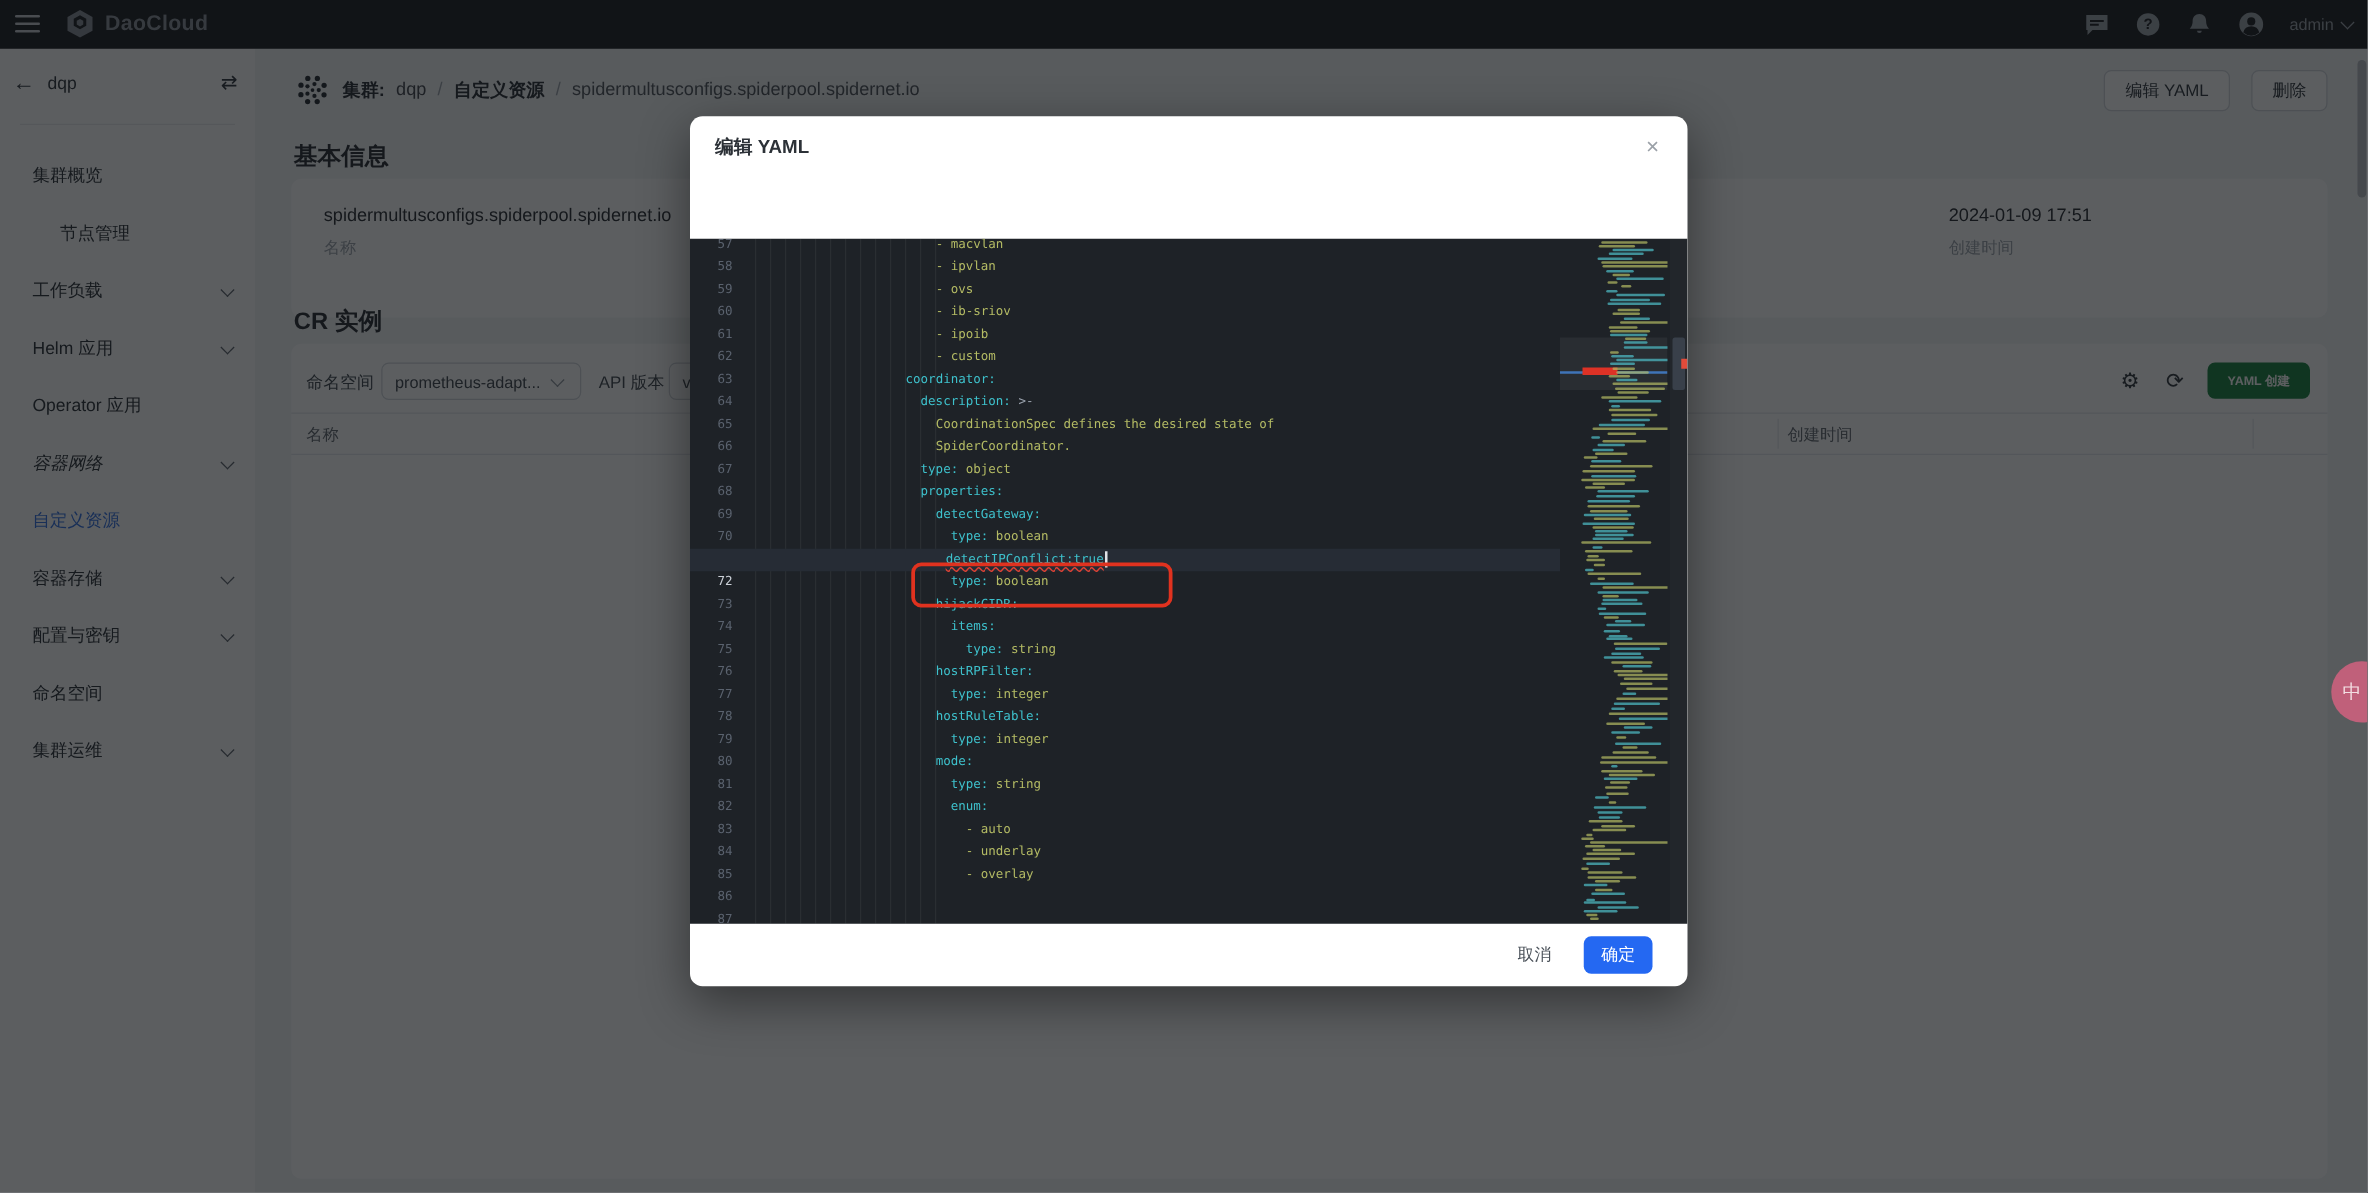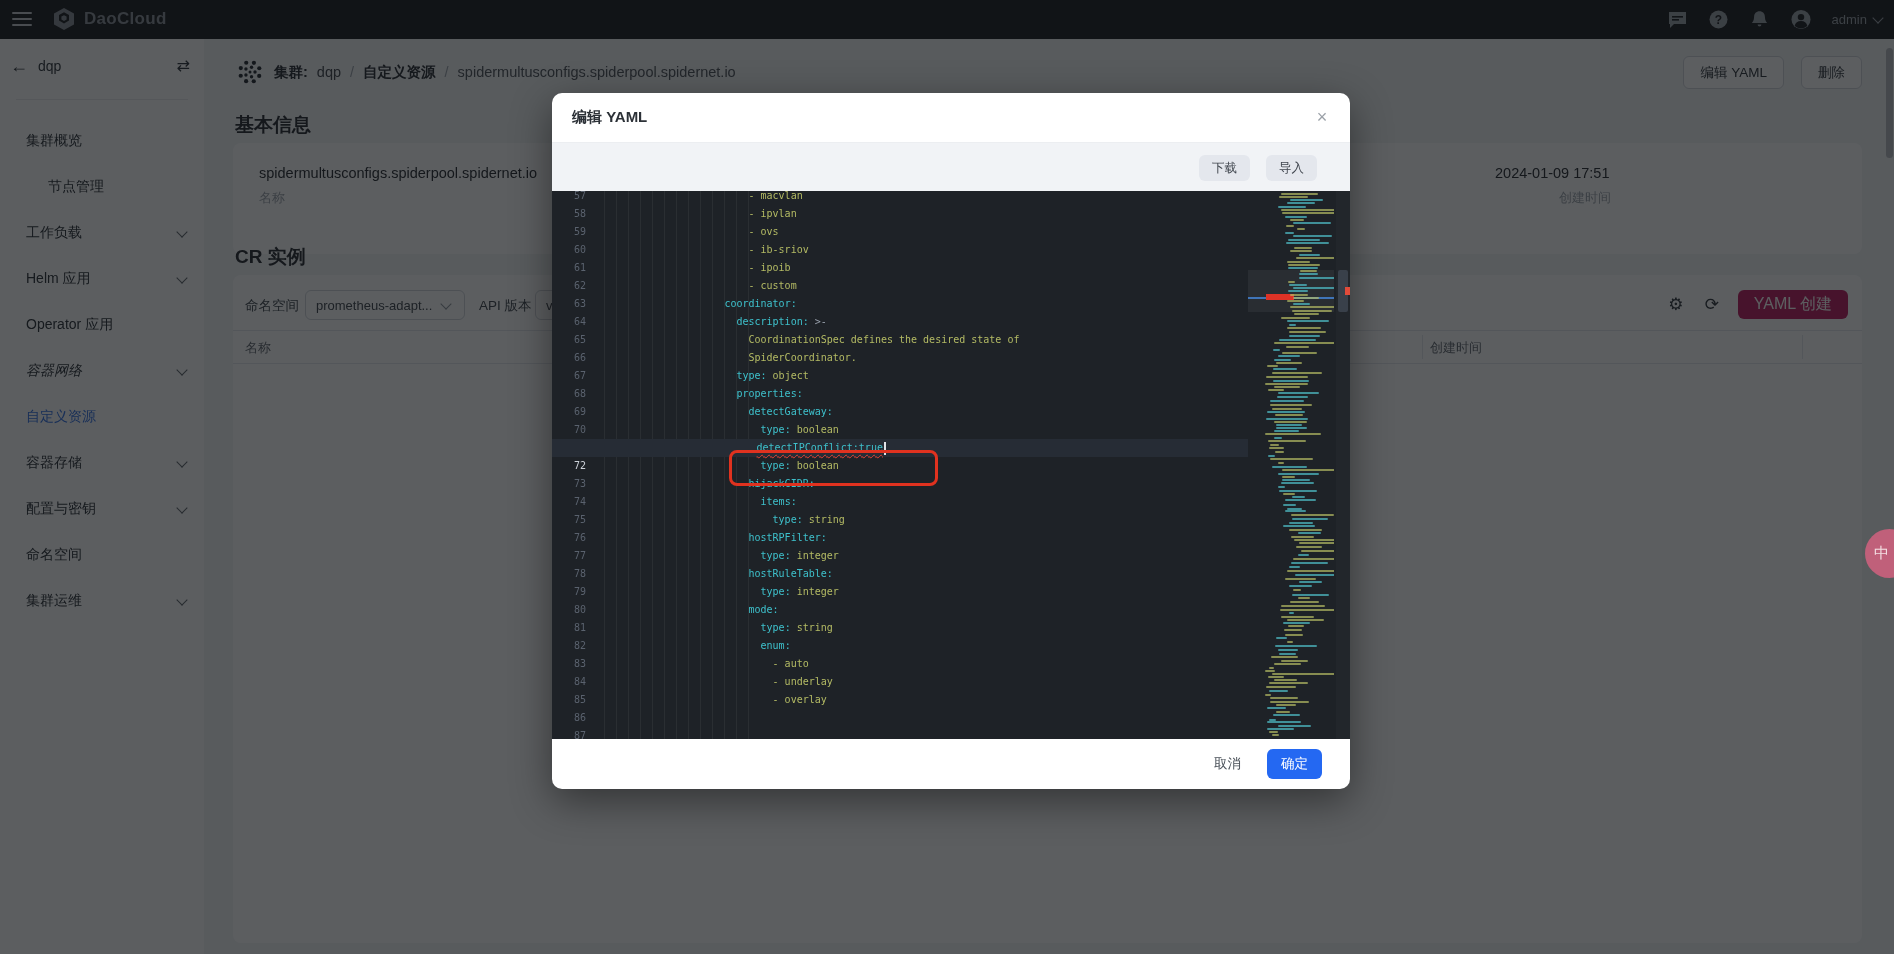--- a/index.html
+++ b/index.html
@@ -45,22 +45,22 @@
   .filter-lab{position:absolute;font-size:13.5px;color:#3c434b;top:22px;}
   .select{position:absolute;top:15px;height:30px;border:1px solid #cfd4da;border-radius:6px;background:#fff;
           display:flex;align-items:center;box-sizing:border-box;padding:0 10px;font-size:13px;color:#3c434b;}
   .select .sel-chev{width:7px;height:7px;border-right:1.4px solid #8b929b;border-bottom:1.4px solid #8b929b;
           transform:rotate(45deg);margin-left:10px;margin-top:-3px;}
   .thead{position:absolute;left:0;right:0;top:55px;height:32px;border-top:1px solid #e4e7eb;border-bottom:1px solid #e4e7eb;}
   .th{position:absolute;top:8px;font-size:13px;color:#60666e;}
   .col-div{position:absolute;top:4px;bottom:4px;width:1px;background:#e4e7eb;}
   .card-tools{position:absolute;right:14px;top:15px;display:flex;align-items:center;gap:16px;}
   .tool-ic{font-size:17px;color:#2c3239;width:20px;text-align:center;cursor:pointer;}
-  .btn-primary{height:29px;padding:0 16px;background:#be185d;border-radius:6px;color:#fff;font-size:16px;
-               display:flex;align-items:center;cursor:pointer;border:none;}
+  .btn-primary{height:29px;padding:0 16px;background:#15803d;border-radius:6px;color:#fff;font-size:10px;
+               display:flex;align-items:center;cursor:pointer;border:none;font-weight:bold;}
   .page-scroll{position:absolute;right:1px;top:48px;width:7px;height:110px;background:#b6bac0;border-radius:4px;z-index:6;}
   
   .overlay{position:absolute;inset:0;background:rgba(15,17,21,0.68);z-index:50;}
   .float-lang{position:absolute;left:1865px;top:529px;width:49px;height:49px;border-radius:50%;
               background:#c0607a;z-index:55;color:#f3dee2;font-size:15px;display:flex;align-items:center;
               padding-left:9px;box-sizing:border-box;cursor:pointer;}
   
   .modal{position:absolute;left:552px;top:93px;width:798px;height:696px;background:#fff;border-radius:10px;
          z-index:60;box-shadow:0 12px 40px rgba(0,0,0,.45);overflow:hidden;}
   .m-head{position:absolute;left:0;top:0;right:0;height:49px;}
@@ -240,21 +240,21 @@
     <div class="hd-actions">
       <div class="btn-outline">编辑 YAML</div>
       <div class="btn-outline">删除</div>
     </div>
 
     <div class="sec-title" style="top:73px;">基本信息</div>
 
     <div class="card" style="top:104px;height:111px;">
       <div class="kv-val" style="left:26px;top:22px;">spidermultusconfigs.spiderpool.spidernet.io</div>
       <div class="kv-lab" style="left:26px;top:46px;">名称</div>
-      <div class="kv-val" style="left:1262px;top:22px;">2024-01-09 17:51</div>
+      <div class="kv-val" style="left:1326px;top:22px;">2024-01-09 17:51</div>
       <div class="kv-lab" style="left:1326px;top:46px;">创建时间</div>
     </div>
 
     <div class="sec-title" style="top:205px;">CR 实例</div>
 
     <div class="card" style="top:236px;height:668px;">
       <div class="filter-lab" style="left:12px;">命名空间</div>
       <div class="select" style="left:72px;width:160px;">
         <span>prometheus-adapt...</span>
         <span class="sel-chev"></span>
@@ -280,24 +280,20 @@
   <div class="page-scroll"></div>
 
   <div class="overlay"></div>
 
   <div class="float-lang">中</div>
 
   <div class="modal">
     <div class="m-head">
       <span class="m-title">编辑 YAML</span>
       <span class="m-close">×</span>
-    </div>
-    <div class="m-toolbar">
-      <div class="m-tbtn" style="right:100px;">下载</div>
-      <div class="m-tbtn" style="right:33px;">导入</div>
     </div>
 
     <div class="editor">
       <div class="gutter" id="gutter">
           <div class="ln">57</div>
           <div class="ln">58</div>
           <div class="ln">59</div>
           <div class="ln">60</div>
           <div class="ln">61</div>
           <div class="ln">62</div>

